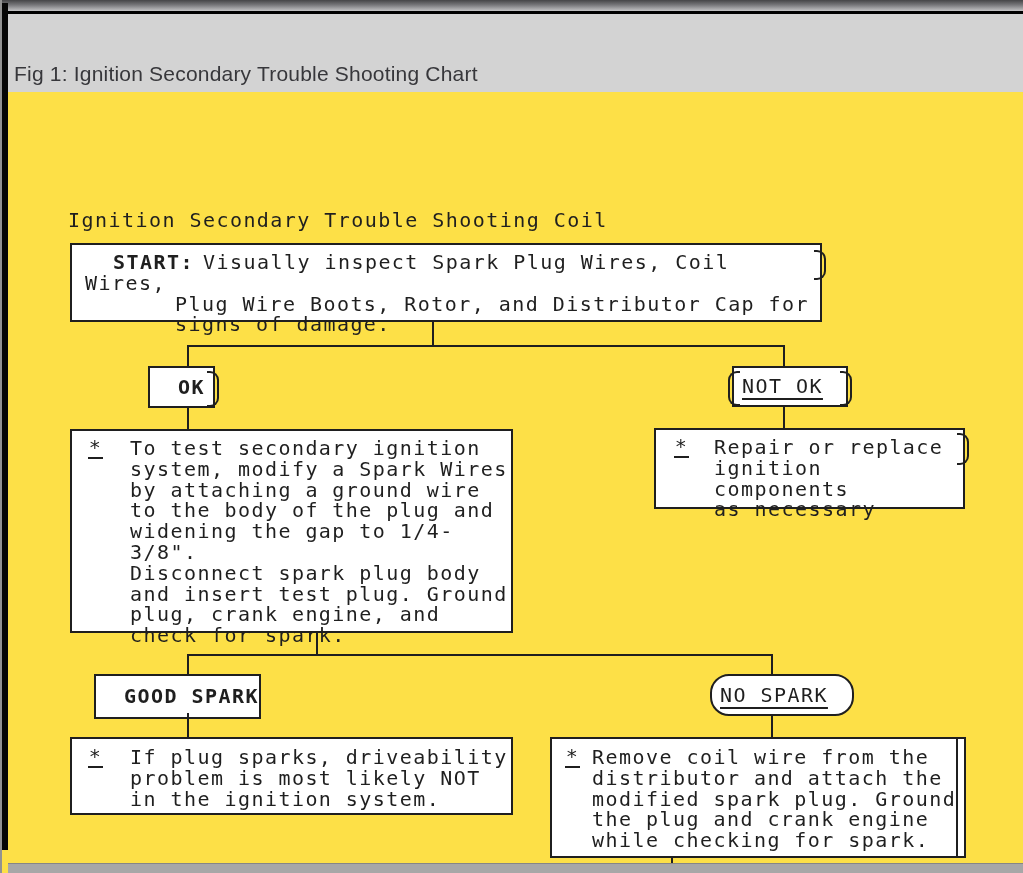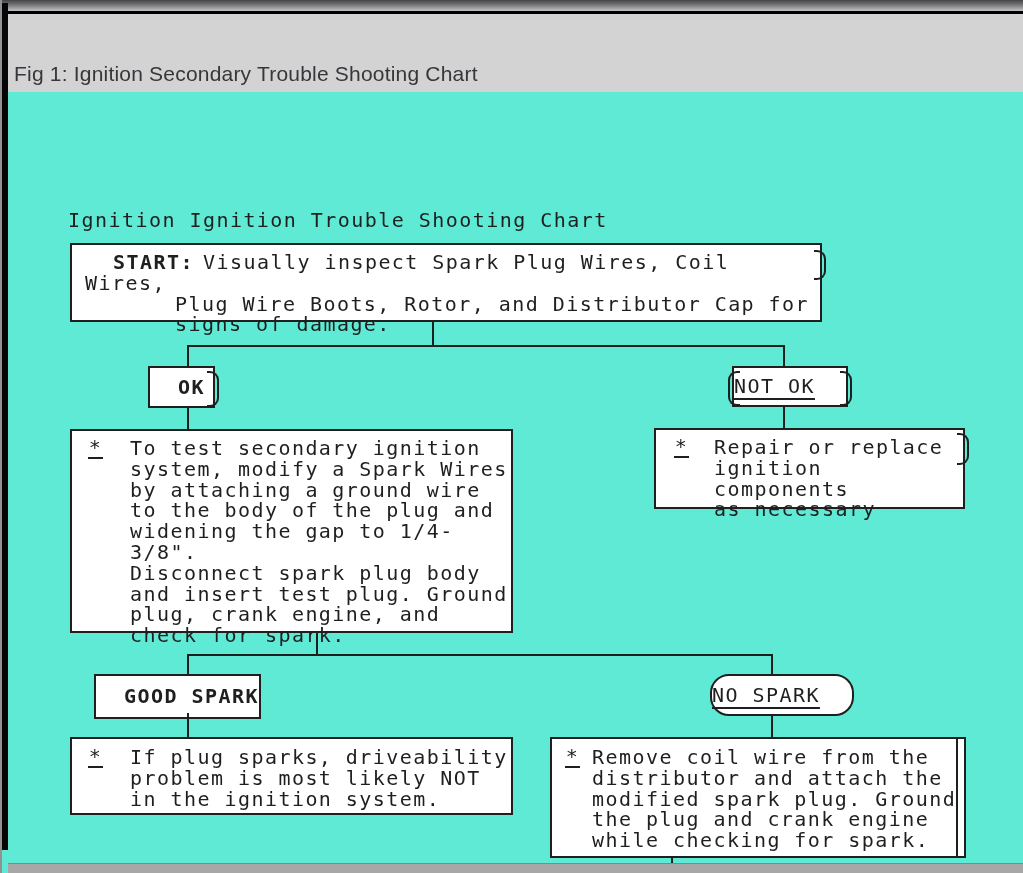--- a/index.html
+++ b/index.html
@@ -1,37 +1,37 @@
 <!DOCTYPE html>
 <html><head>
 <meta charset="utf-8">
 <style>
   html,body { margin:0; padding:0; background:#ffffff; }
-  .page { position:relative; width:1023px; height:873px; background:#5eead4; overflow:hidden;
+  .page { position:relative; width:1023px; height:873px; background:#fde047; overflow:hidden;
           font-family:"DejaVu Sans Mono", monospace; color:#1f1f1f;text-decoration:underline; }
 
   
   .top-strip { position:absolute; left:0; top:0; width:1023px; height:11px;
                background:linear-gradient(180deg,#454547 0%,#77777a 45%,#a8a8aa 80%,#c2c2c4 100%); }
   .top-line  { position:absolute; left:0; top:11px; width:1023px; height:3px; background:#000; }
   .edge-col  { position:absolute; left:0; top:0; width:2px; height:873px; background:#929292; }
   .left-border { position:absolute; left:2px; top:3px; width:6px; height:847px; background:#060606; }
   .caption-bar { position:absolute; left:8px; top:14px; width:1015px; height:78px; background:#d3d3d3; }
   .caption { position:absolute; left:6px; top:48px; font-family:"Liberation Sans", sans-serif;
              font-size:21px; color:#37373b; letter-spacing:0.2px; }
   .bottom-strip { position:absolute; left:8px; top:863px; width:1015px; height:10px;
                   background:#a7a7a7; border-top:1px solid #868686; }
 
   
   .fc-text { font-size:20px; line-height:20.8px; letter-spacing:1.45px; }
   .title { position:absolute; left:68px; top:210px; }
   .box { position:absolute; border:2px solid #1f1f1f; background:#fff; box-sizing:border-box; }
   .cl  { position:absolute; background:#1f1f1f; }
   .b   { font-weight:bold;margin-left:28px; }
-  .ul  { text-decoration:underline; text-underline-offset:5px; text-decoration-thickness:2px; }
+  .ul  { text-decoration:underline; text-underline-offset:5px; text-decoration-thickness:2px;padding-left:8px; }
   .center { display:flex; align-items:center; justify-content:flex-start; }
   .bullet { position:absolute; width:15px; height:15px; line-height:15px; text-align:center;
             font-size:20px; border-bottom:2px solid #1f1f1f; padding-bottom:2px; }
   .curl { position:absolute; width:10px; border:2px solid #1f1f1f; border-left:none;
           border-radius:0 9px 9px 0; right:-6px; }
   .curl-l { position:absolute; width:10px; border:2px solid #1f1f1f; border-right:none;
             border-radius:9px 0 0 9px; left:-6px; }
   .inner-line { position:absolute; right:6px; top:0; bottom:0; width:2px; background:#1f1f1f; }
   .start-pad { padding:7px 0 0 13px; }
   .start-lbl { display:inline-block; width:90px; }
@@ -45,21 +45,21 @@
   <div class="top-strip"></div>
   <div class="top-line"></div>
   <div class="edge-col"></div>
   <div class="left-border"></div>
   <div class="caption-bar">
     <div class="caption">Fig 1: Ignition Secondary Trouble Shooting Chart</div>
   </div>
 
   <div>
 
-    <div class="title fc-text">Ignition Ignition Trouble Shooting Chart</div>
+    <div class="title fc-text">Ignition Secondary Trouble Shooting Coil</div>
 
     <div class="box fc-text start-pad" style="left:70px; top:243px; width:752px; height:79px;">
       <div class="curl" style="top:5px; height:26px;"></div>
       <div><span class="b start-lbl">START:</span><span>Visually inspect Spark Plug Wires, Coil Wires,</span></div>
       <div class="ind">Plug Wire Boots, Rotor, and Distributor Cap for</div>
       <div class="ind">signs of damage.</div>
     </div>
 
     <div class="cl" style="left:432px; top:322px; width:2px; height:23px;"></div>
     <div class="cl" style="left:187px; top:345px; width:598px; height:2px;"></div>

